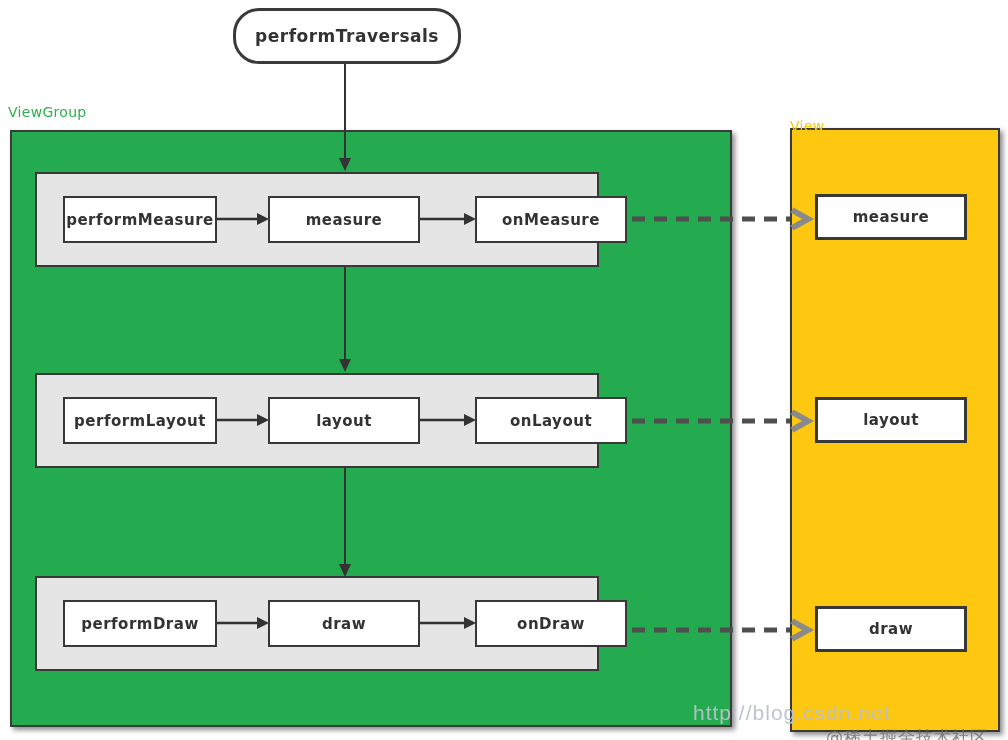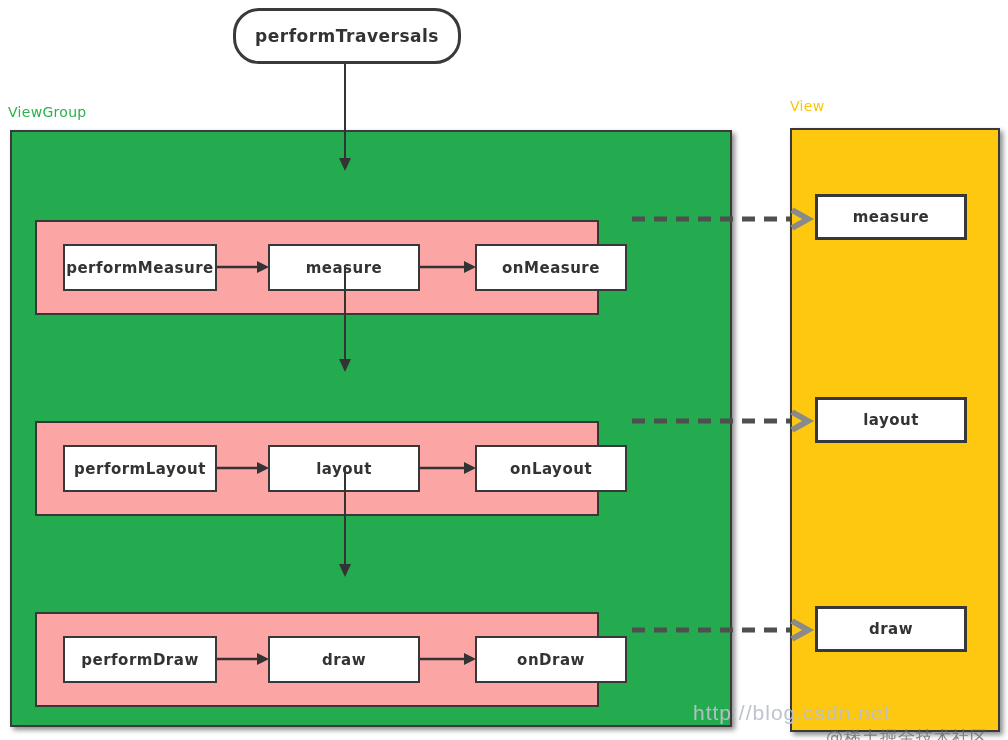--- a/index.html
+++ b/index.html
@@ -11,37 +11,37 @@
   
   .pill{
     left:233px;top:8px;width:222px;height:50px;background:#fff;
     border:3px solid #3a3a3a;border-radius:26px;
     display:flex;align-items:center;justify-content:center;
     font-weight:bold;font-size:17px;color:#333;letter-spacing:.5px;z-index:4;text-align:center;
   }
   
   .group-label{font-weight:normal;font-size:14px;letter-spacing:.3px;z-index:4;}
   .vg-label{left:8px;top:104px;color:#2cb14e;}
-  .v-label{left:790px;top:98px;color:#fdc404;}
+  .v-label{left:790px;top:118px;color:#fdc404;}
   .green-box{
     left:10px;top:130px;width:722px;height:597px;background:#25ab4f;
     border:2px solid #3a3a3a;box-shadow:3px 3px 5px rgba(0,0,0,.45);
     box-sizing:border-box;z-index:1;
   }
   .yellow-box{
     left:790px;top:128px;width:210px;height:604px;background:#fec811;
     border:2px solid #3a3a3a;box-shadow:3px 3px 5px rgba(0,0,0,.45);
     box-sizing:border-box;z-index:1;
   }
   
   .vg-row{
-    position:absolute;left:35px;width:564px;height:95px;background:#fca5a5;
-    border:2px solid #383838;box-sizing:border-box;z-index:2;margin-top:48px;
+    position:absolute;left:35px;width:564px;height:95px;background:#e5e5e5;
+    border:2px solid #383838;box-sizing:border-box;z-index:2;
   }
-  .row-measure{top:172px;} .row-layout{top:373px;} .row-draw{top:564px;}
+  .row-measure{top:172px;} .row-layout{top:373px;} .row-draw{top:576px;}
   .nbox{
     position:absolute;top:22px;height:47px;background:#fff;border:2px solid #383838;
     box-sizing:border-box;display:flex;align-items:center;justify-content:center;
     font-weight:bold;font-size:15px;color:#333;letter-spacing:.5px;
   }
   .b1{left:26px;width:154px;} .b2{left:231px;width:152px;} .b3{left:438px;width:152px;}
   .harrow1{position:absolute;left:180px;top:37px;} 
   .harrow2{position:absolute;left:383px;top:37px;}
   
   .vbox{

